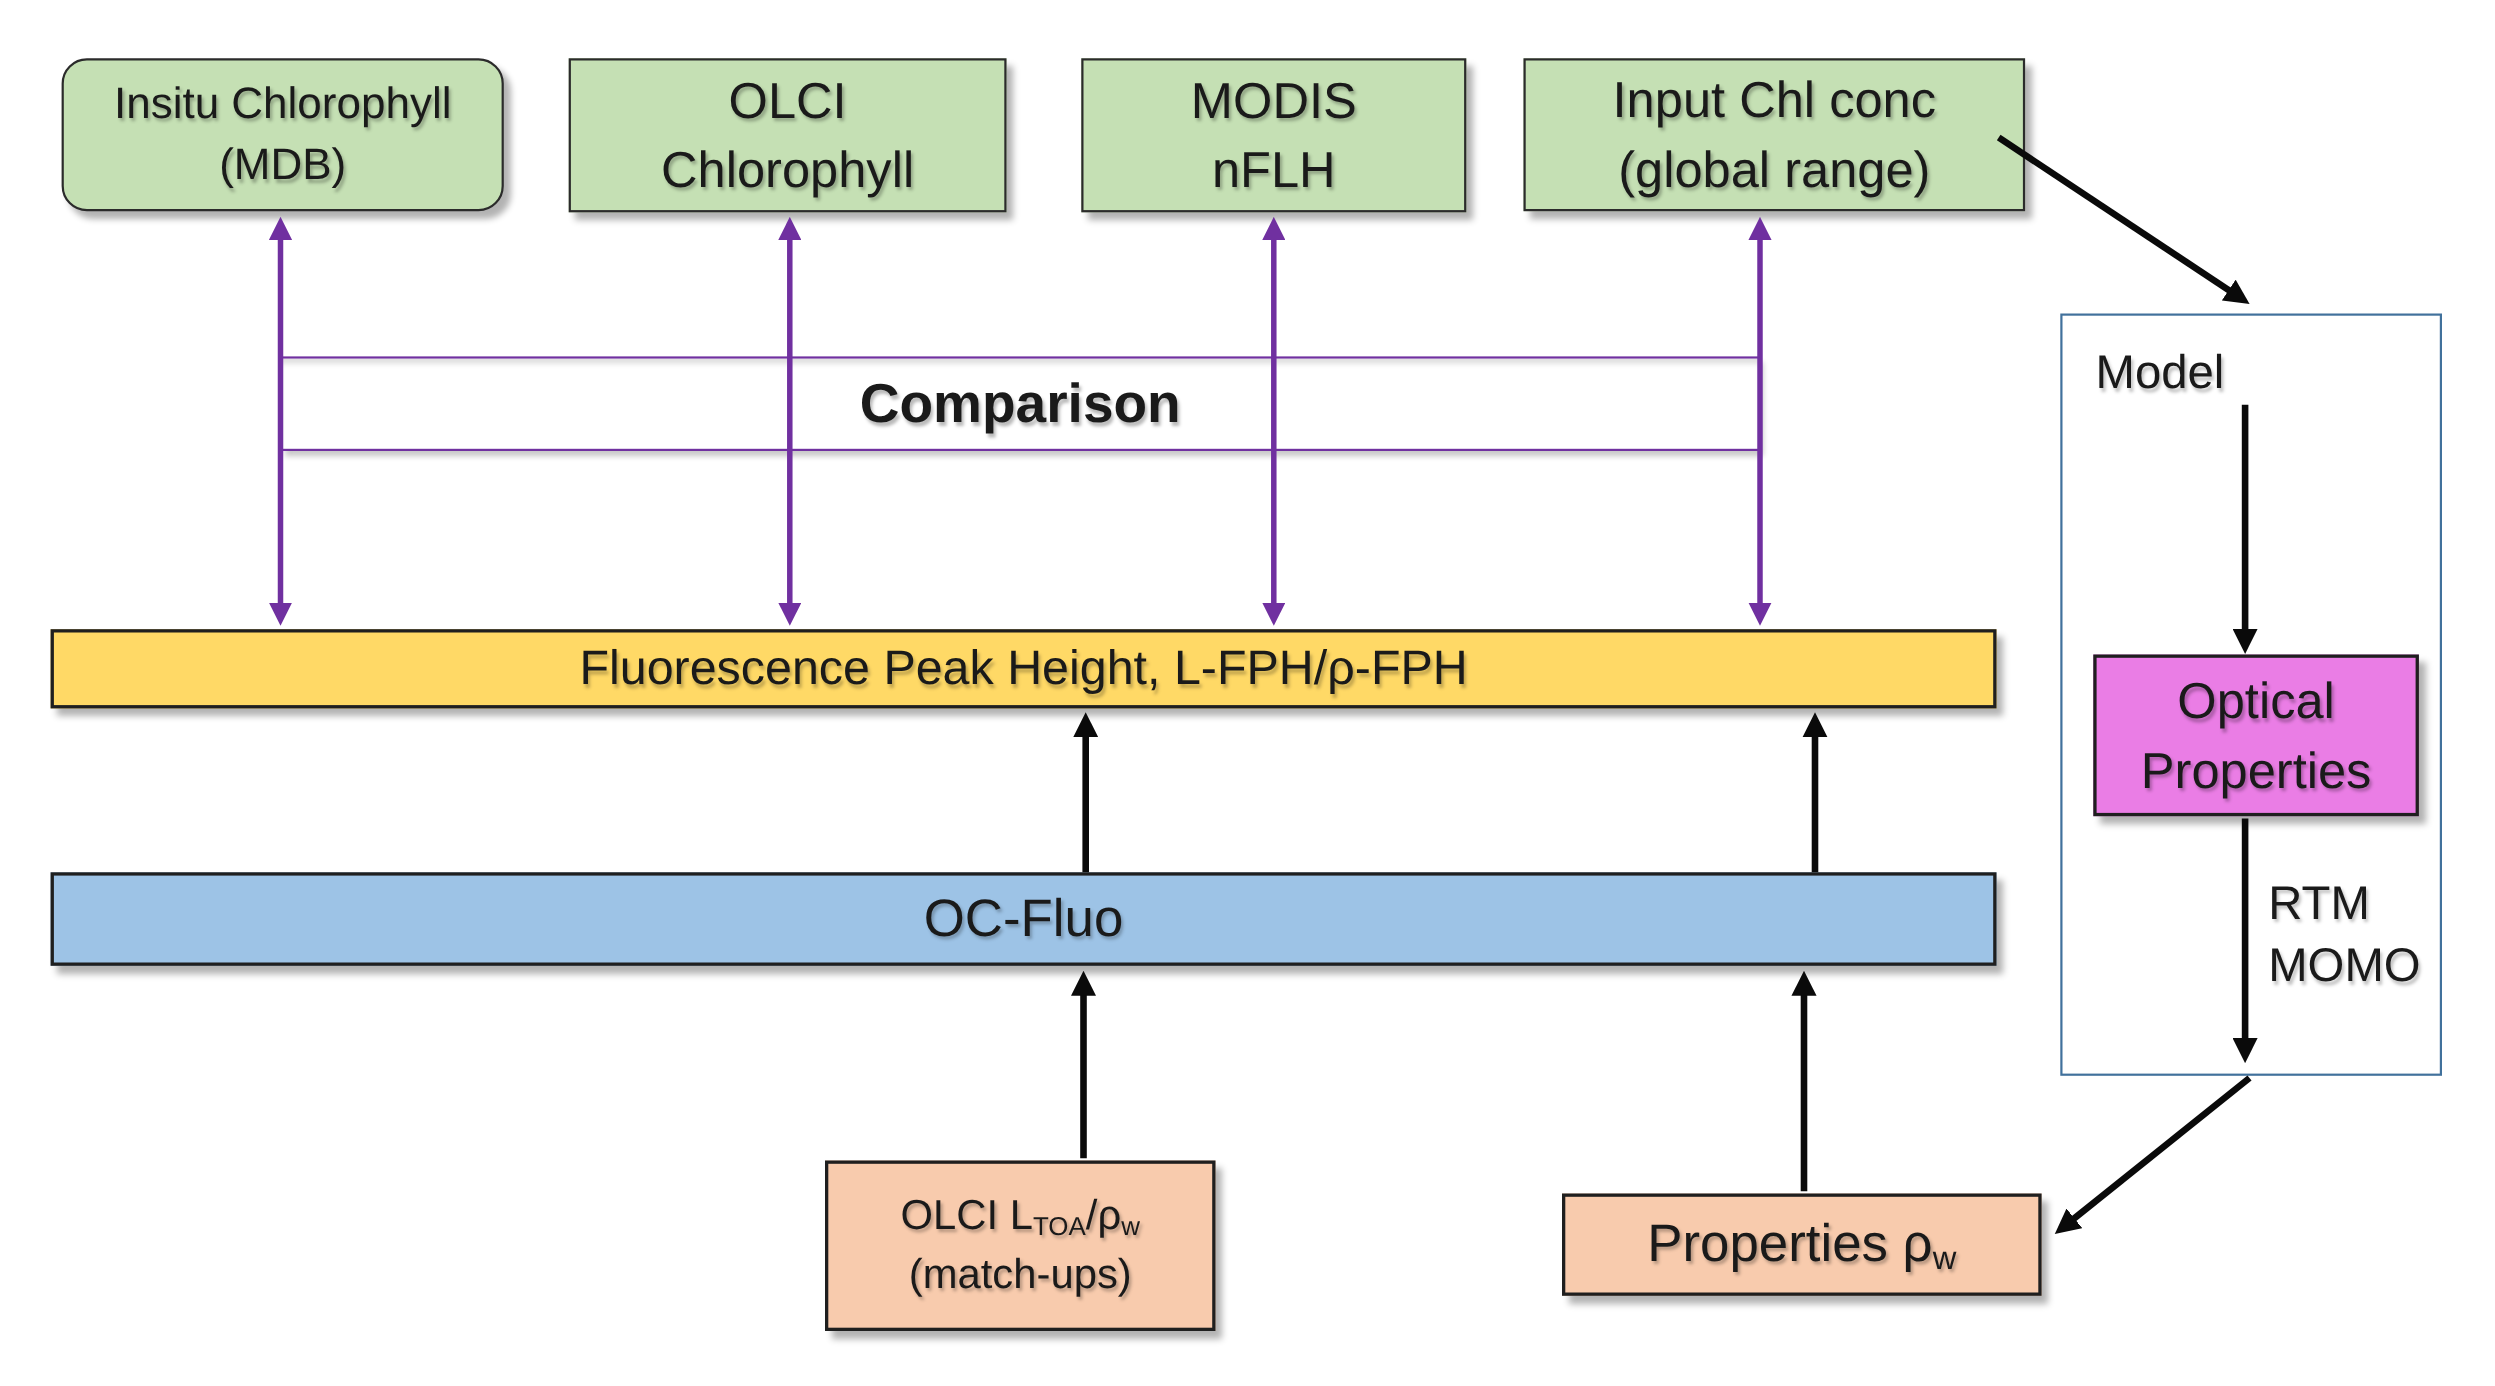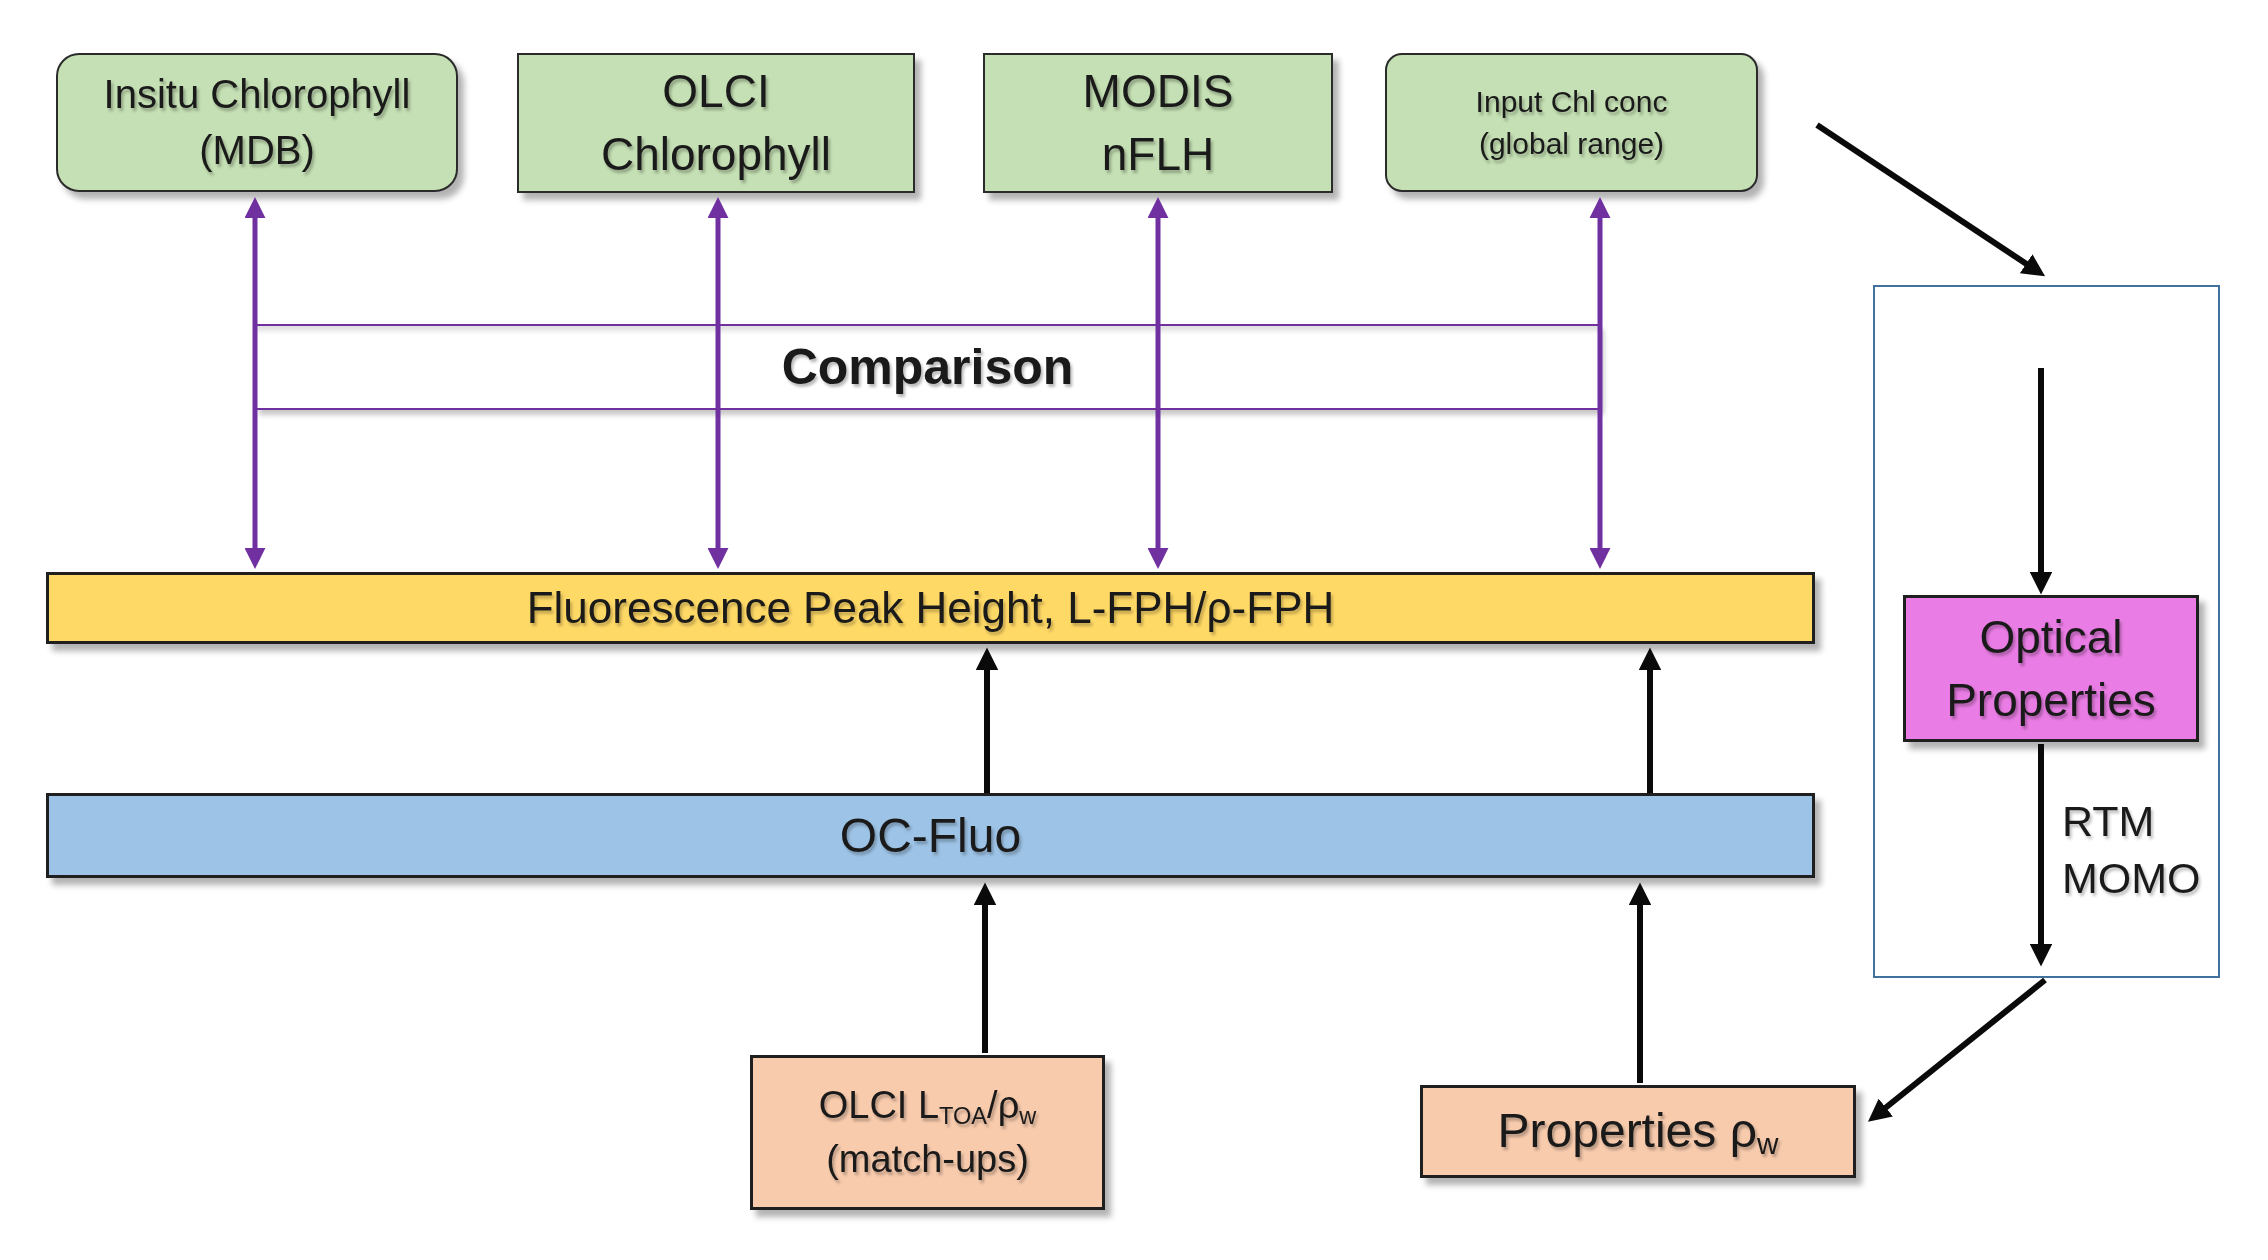--- a/index.html
+++ b/index.html
@@ -19,21 +19,21 @@
   .peach{background:var(--peach);border:3px solid #1f1f1f;}
   .bar{
     position:absolute;box-sizing:border-box;
     display:flex;align-items:center;justify-content:center;
     box-shadow:6px 7px 6px rgba(0,0,0,0.30);white-space:nowrap;
   }
   
   #box-insitu  {left:56px;  top:53px; width:402px; height:139px; font-size:40px;border-radius:23px;}
   #box-olci    {left:517px; top:53px; width:398px; height:140px; font-size:46px;}
   #box-modis   {left:983px; top:53px; width:350px; height:140px; font-size:46px;}
-  #box-input   {left:1385px;top:53px; width:373px; height:139px; font-size:30px;border-radius:17px;}
+  #box-input   {left:1385px;top:53px; width:456px; height:139px; font-size:46px;}
   
   #comparison-band{
     position:absolute;left:255px;top:324px;width:1345px;height:86px;box-sizing:border-box;
     background:#ffffff;border-top:2px solid var(--purple);border-bottom:2px solid var(--purple);
     display:flex;align-items:center;justify-content:center;
     box-shadow:4px 5px 5px rgba(0,0,0,0.22), inset 0 5px 5px rgba(0,0,0,0.12);
     font-size:50px;
   }
   #comparison-band .lbl{text-shadow:2px 3px 3px rgba(0,0,0,0.28);font-weight:bold;}
   
@@ -102,20 +102,21 @@
 <div class="box peach" id="box-olci-ltoa">
   <span class="lbl"><span>OLCI L</span><sub class="sb">TOA</sub><span>/ρ</span><sub class="sb">w</sub></span>
   <span class="lbl">(match-ups)</span>
 </div>
 <div class="box peach" id="box-synthetic">
   <span class="lbl"><span>Properties ρ</span><sub class="sb">w</sub></span>
 </div>
 
 <div id="panel-biooptical"></div>
 <div id="biooptical-label">
+  <div>Model</div>
 </div>
 <div class="box" id="box-optical">
   <span class="lbl">Optical</span>
   <span class="lbl">Properties</span>
 </div>
 <div id="rtm-label">
   <div>RTM</div>
   <div>MOMO</div>
 </div>
 

